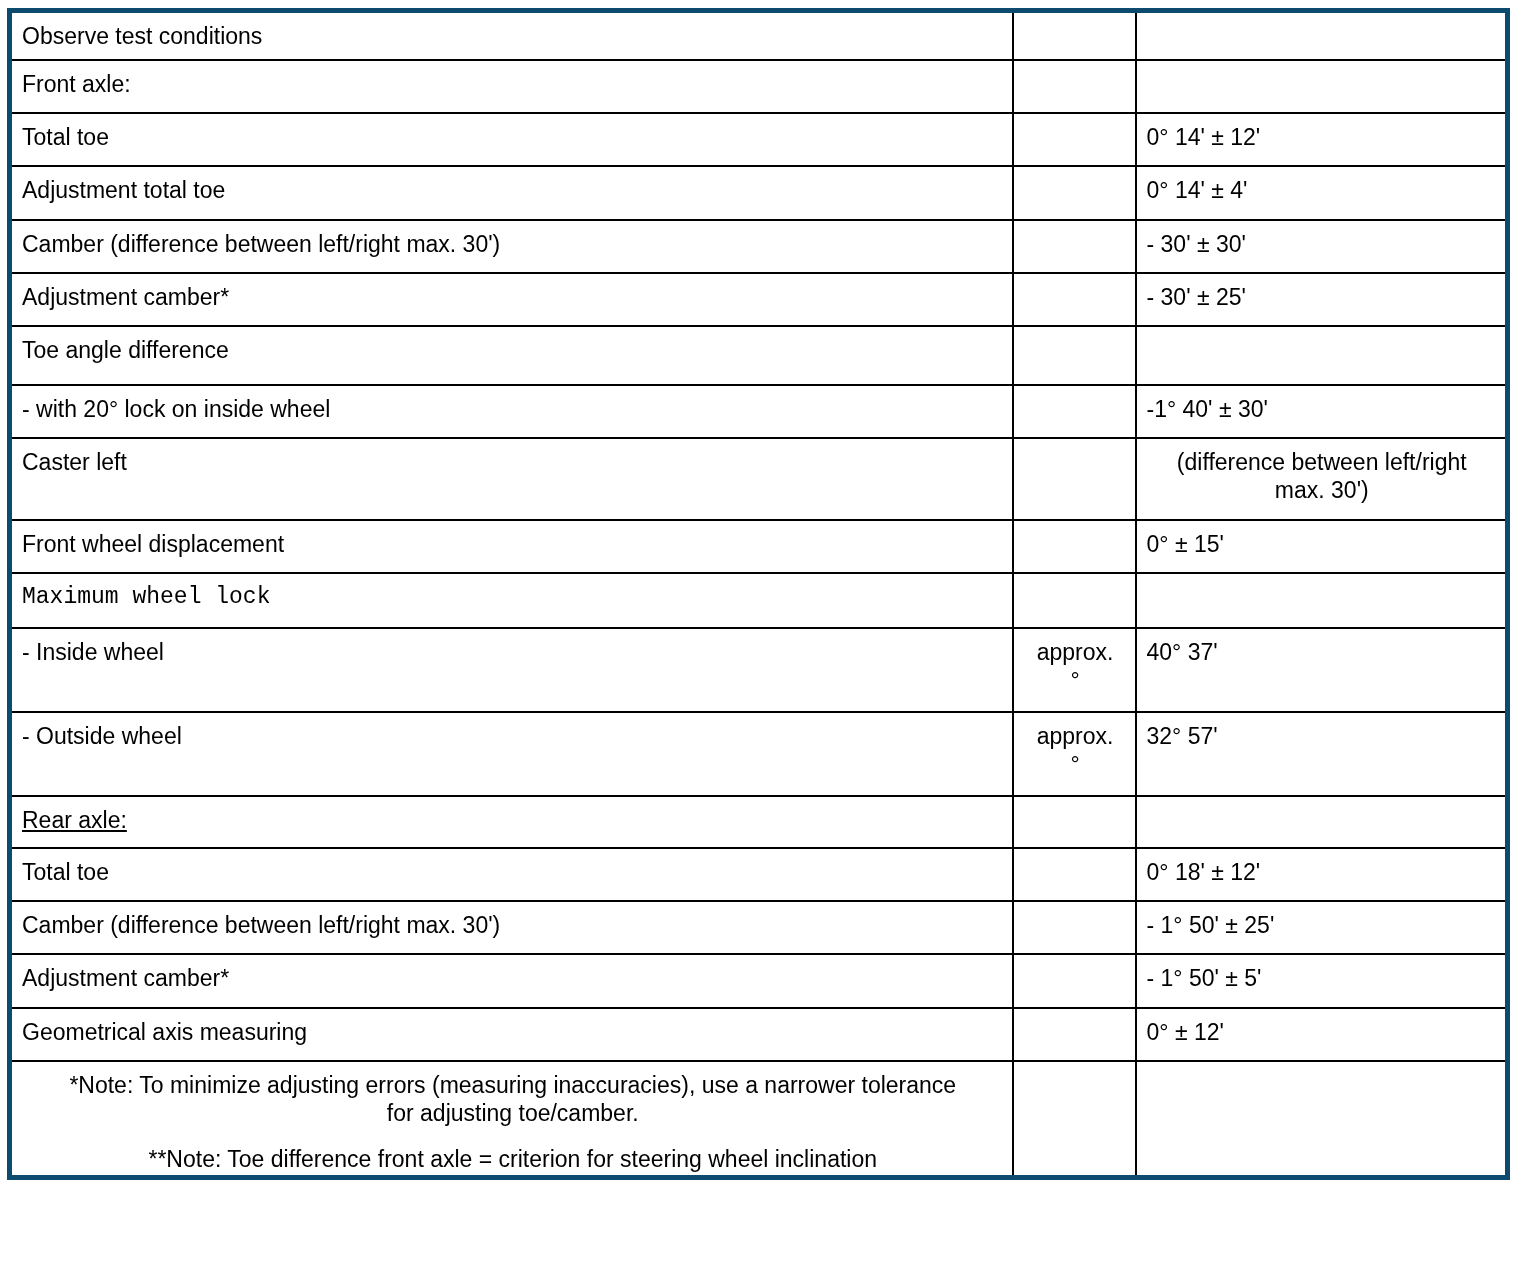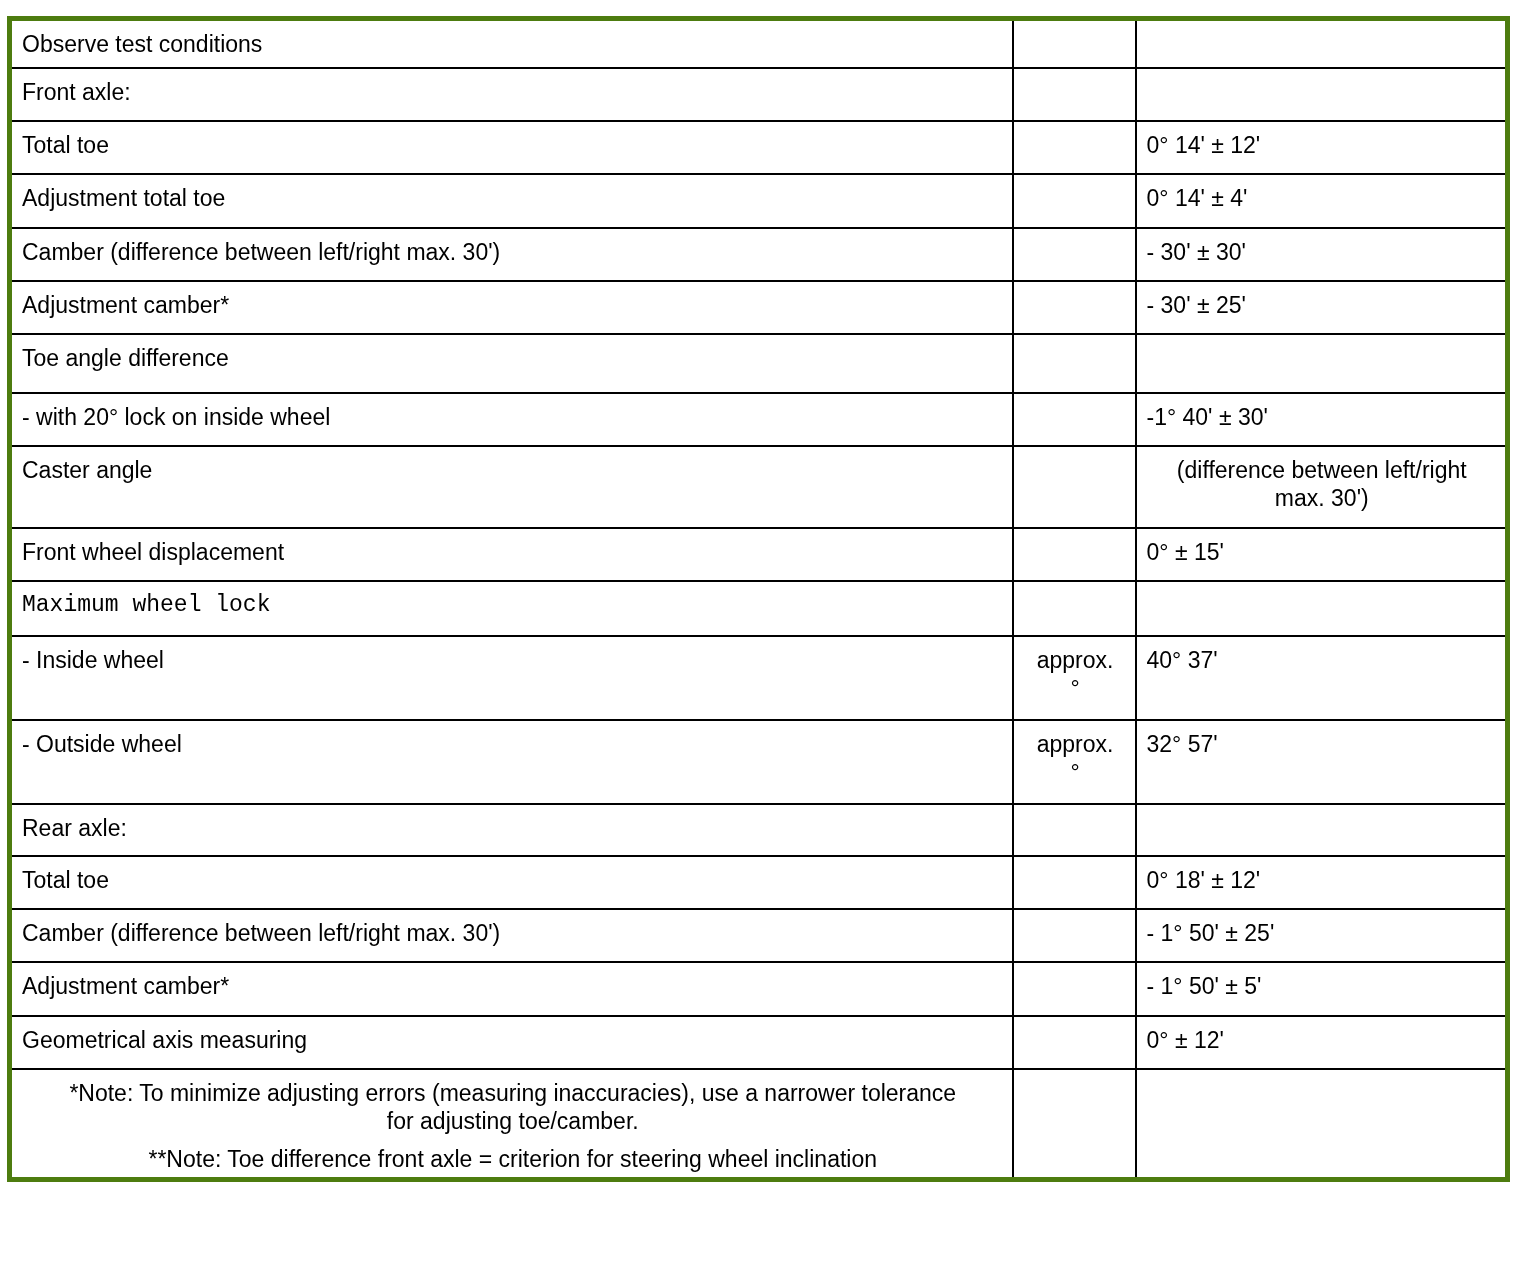--- a/index.html
+++ b/index.html
@@ -12,53 +12,53 @@
     width: 1520px;
     height: 1286px;
     background: #ffffff;
     overflow: hidden;
     font-family: "Liberation Sans", sans-serif;
     color: #000000;
   }
   table.spec {
     position: absolute;
     left: 7px;
-    top: 16px;
+    top: 8px;
     width: 1498px;
     border-collapse: collapse;
     table-layout: fixed;
-    border: 5px solid #4d7c0f;
+    border: 5px solid #0c4a6e;
   }
   table.spec td {
     border: 2px solid #000000;
     vertical-align: top;
     padding: 9px 8px 2px 10px;
     font-size: 23px;
     line-height: 1.22;
     color: #000000;
     overflow: hidden;
     word-wrap: break-word;
   }
   col.c1 { width: 1003px; }
   col.c2 { width: 123px; }
   col.c3 { width: 372px; }
 
   tr.h49  { height: 49px; }
-  tr.h52  { height: 52px; }
+  tr.h52  { height: 52px; text-decoration: underline; }
   tr.h53  { height: 53px; }
   tr.h54  { height: 54px; }
   tr.h55  { height: 55px; font-family: Liberation Mono, monospace; }
   tr.h59  { height: 59px; margin-top: 36px; }
   tr.h82  { height: 82px; }
   tr.h84  { height: 84px; }
   tr.h111 { height: 111px; }
 
   .txt { white-space: nowrap; }
   .wrapline { white-space: nowrap; text-align: center; }
-  .note-line3 { margin-top: 10px; }
+  .note-line3 { margin-top: 18px; }
 </style>
 </head>
 <body>
 
 <div class="page">
   <table class="spec">
     <colgroup>
       <col class="c1">
         <col class="c2">
         <col class="c3">
@@ -135,21 +135,21 @@
             <div class="txt">- with 20° lock on inside wheel</div>
           </td>
         <td></td>
         <td>
             <div class="txt">-1° 40' ± 30'</div>
           </td>
       </tr>
 
       <tr class="h82">
         <td>
-            <div class="txt">Caster angle</div>
+            <div class="txt">Caster left</div>
           </td>
         <td></td>
         <td>
           <div class="wrapline">(difference between left/right</div>
           <div class="wrapline">max. 30')</div>
         </td>
       </tr>
 
       <tr class="h53">
         <td>

